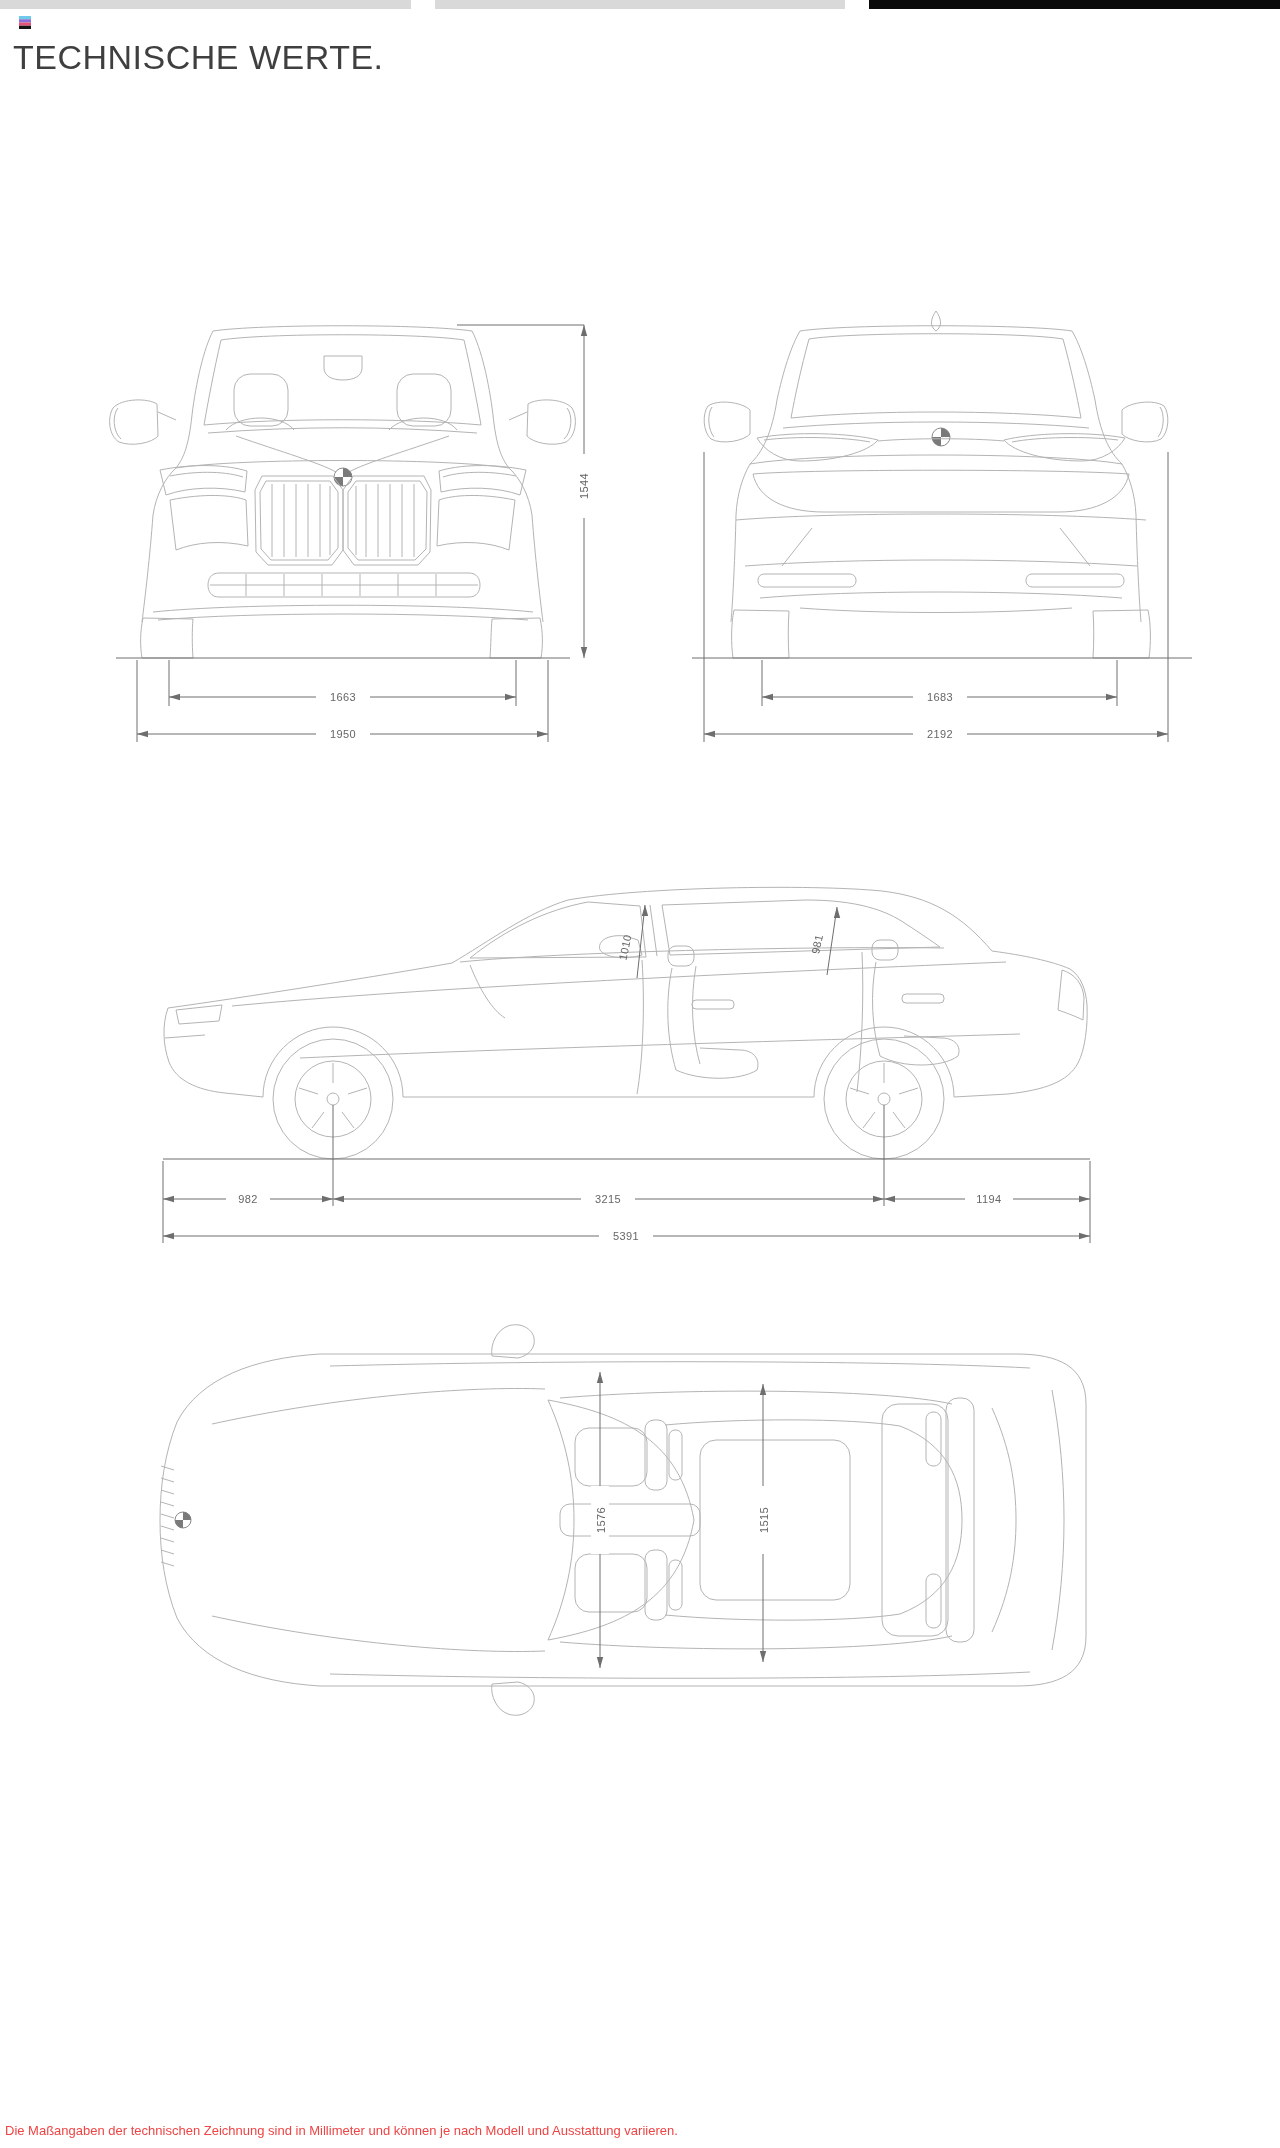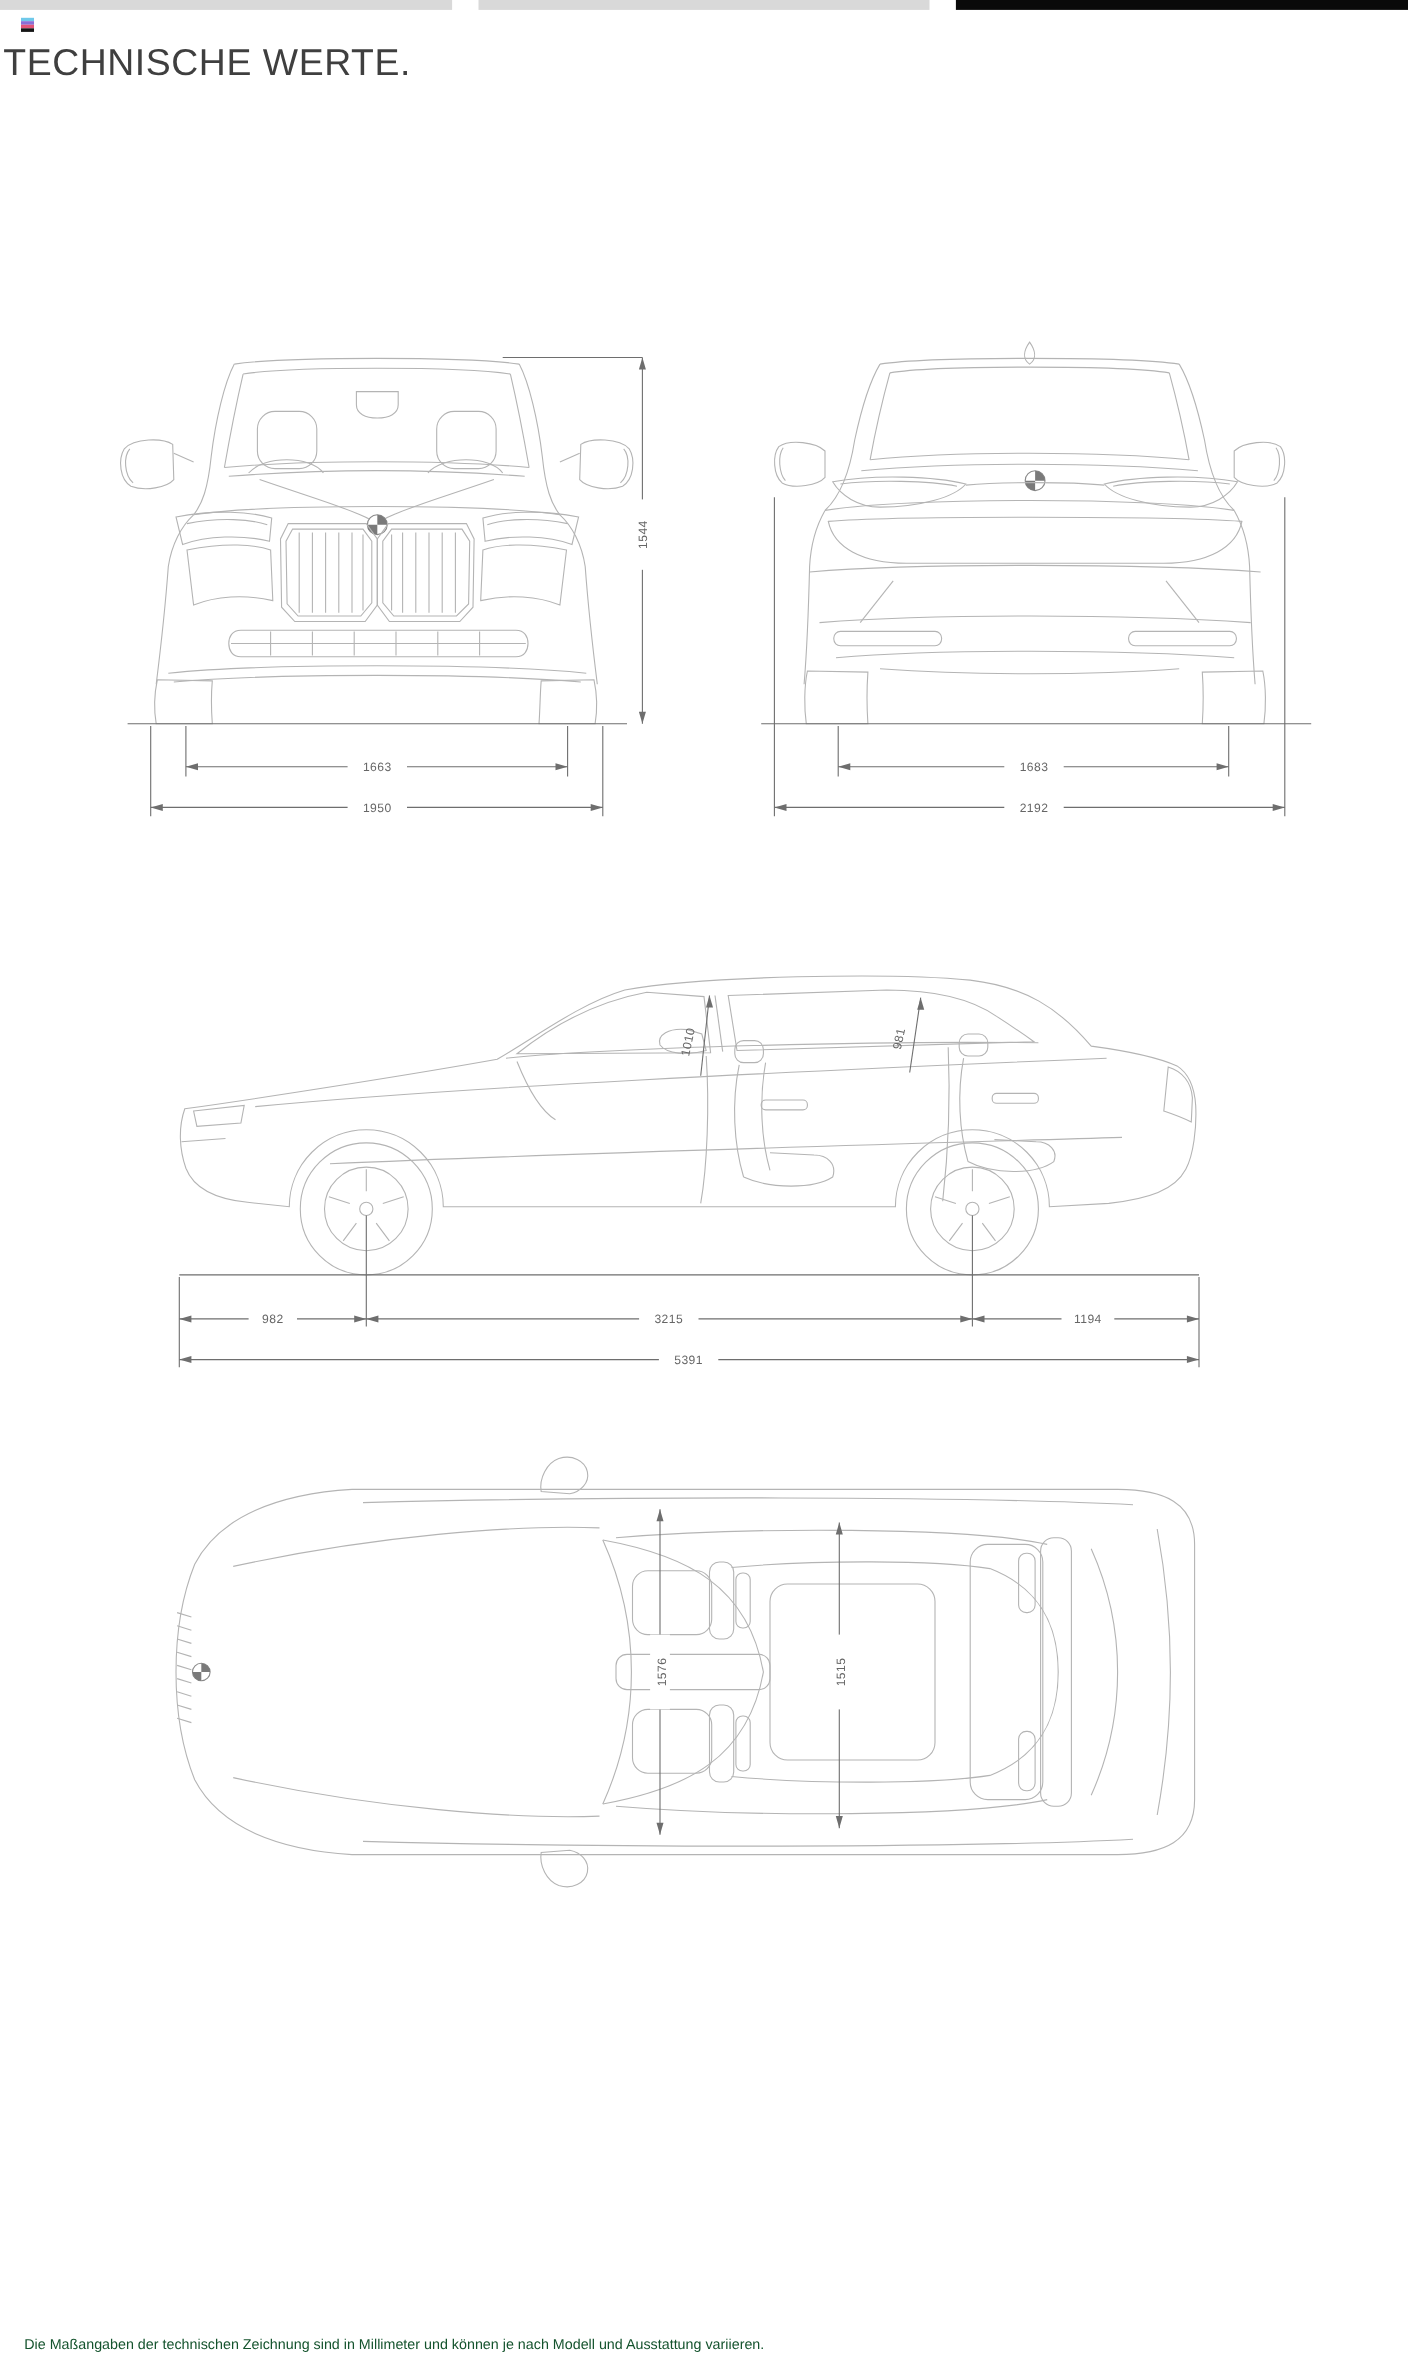--- a/index.html
+++ b/index.html
@@ -1,23 +1,23 @@
 <!DOCTYPE html>
 <html><head>
 <meta charset="utf-8">
 <style>
   html,body{margin:0;padding:0;background:#ffffff;}
   .page{position:relative;width:1280px;height:2148px;background:#ffffff;overflow:hidden;
         font-family:"Liberation Sans", sans-serif;}
   .progress-bar{position:absolute;top:0;left:0;}
   .brand-mark{position:absolute;top:16px;left:19px;}
-  .page-title{position:absolute;top:38px;left:3px;font-size:34px;font-weight:300;
+  .page-title{position:absolute;top:38px;left:13px;font-size:34px;font-weight:300;
               color:#3f3f3f;letter-spacing:.5px;white-space:nowrap;}
   .views-svg{position:absolute;left:0;}
-  .footnote{position:absolute;left:22px;top:2123px;font-size:13px;color:#14532d;white-space:nowrap;}
+  .footnote{position:absolute;left:5px;top:2123px;font-size:13px;color:#ef4444;white-space:nowrap;}
   svg text{font-family:"Liberation Sans", sans-serif;font-size:11px;letter-spacing:.4px;}
 </style>
 </head>
 <body>
 
 <div class="page">
 
   <svg class="progress-bar" width="1280" height="9">
     <rect x="0" y="0" width="411" height="9" fill="#d9d9d9"></rect>
     <rect x="435" y="0" width="410" height="9" fill="#d9d9d9"></rect>

